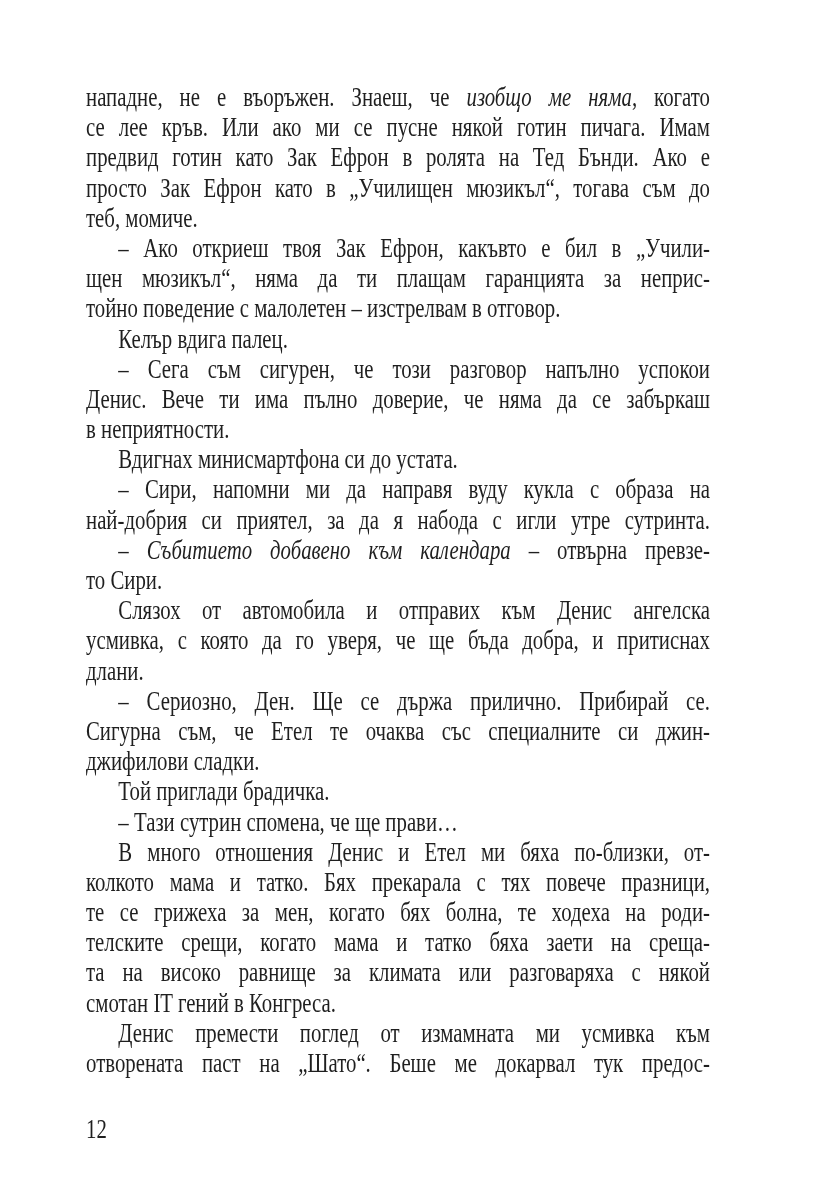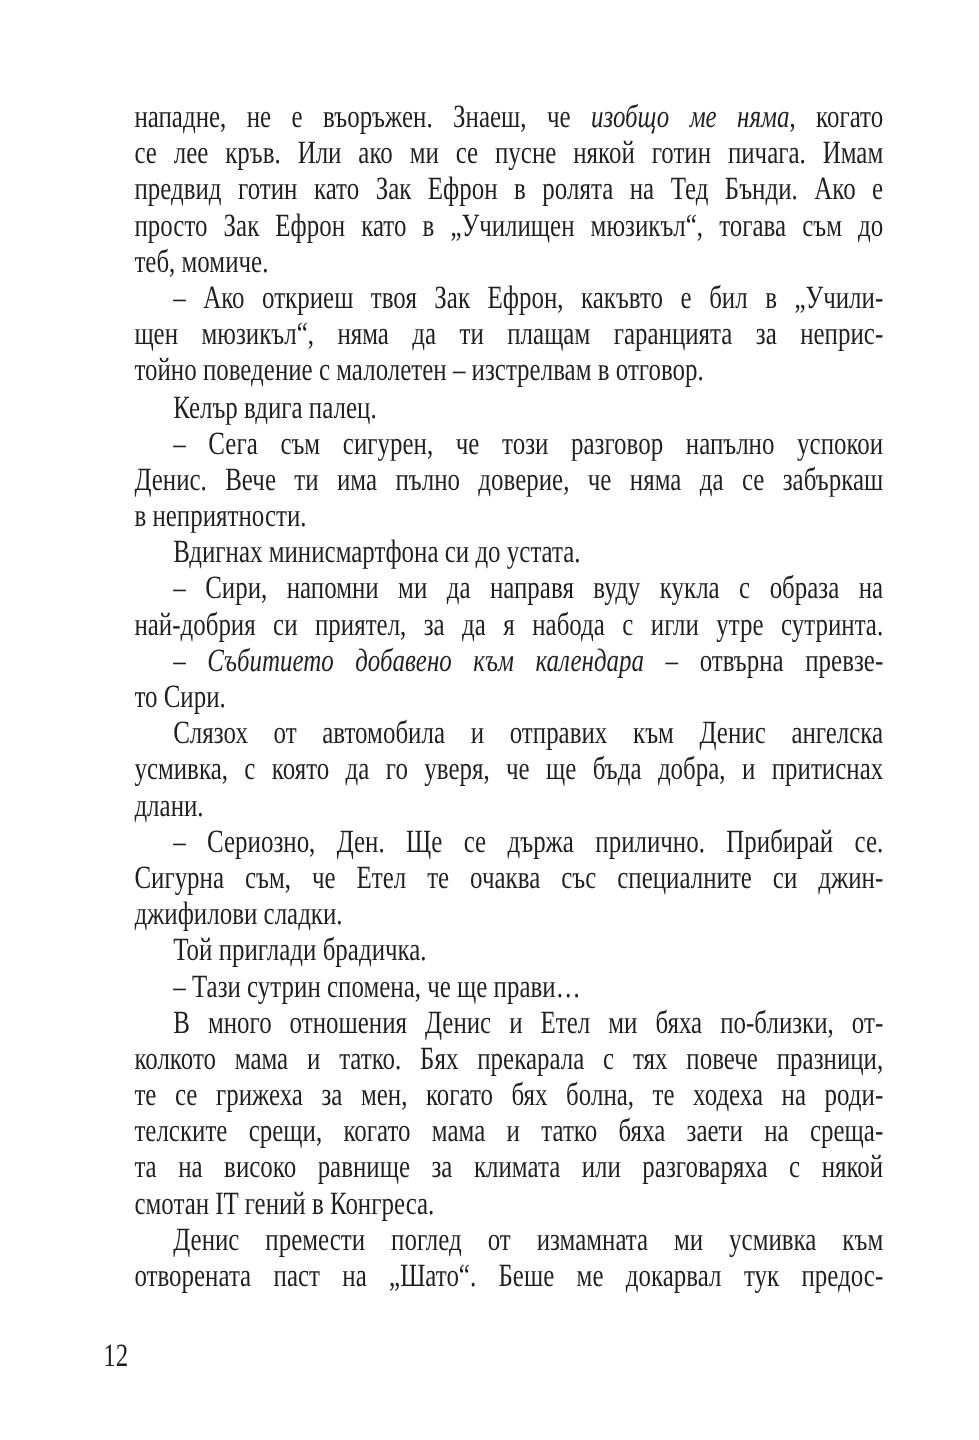--- a/index.html
+++ b/index.html
@@ -10,21 +10,21 @@
     overflow: hidden;
     font-family: "Liberation Serif", "DejaVu Serif", serif;
   }
   .page {
     position: absolute; inset: 0;
     background: #ffffff;
   }
   .text-outer {
     position: absolute;
     left: 86px; top: 82px;
-    width: 624px; height: 1000px; margin-left: 26px;
+    width: 624px; height: 1000px;
   }
   .text-inner {
     width: 810px;
     transform: scaleX(0.77037);
     transform-origin: 0 0;
   }
   .para { margin: 0; padding: 0; }
   .line {
     font-size: 27px;
     line-height: 30.2px;

